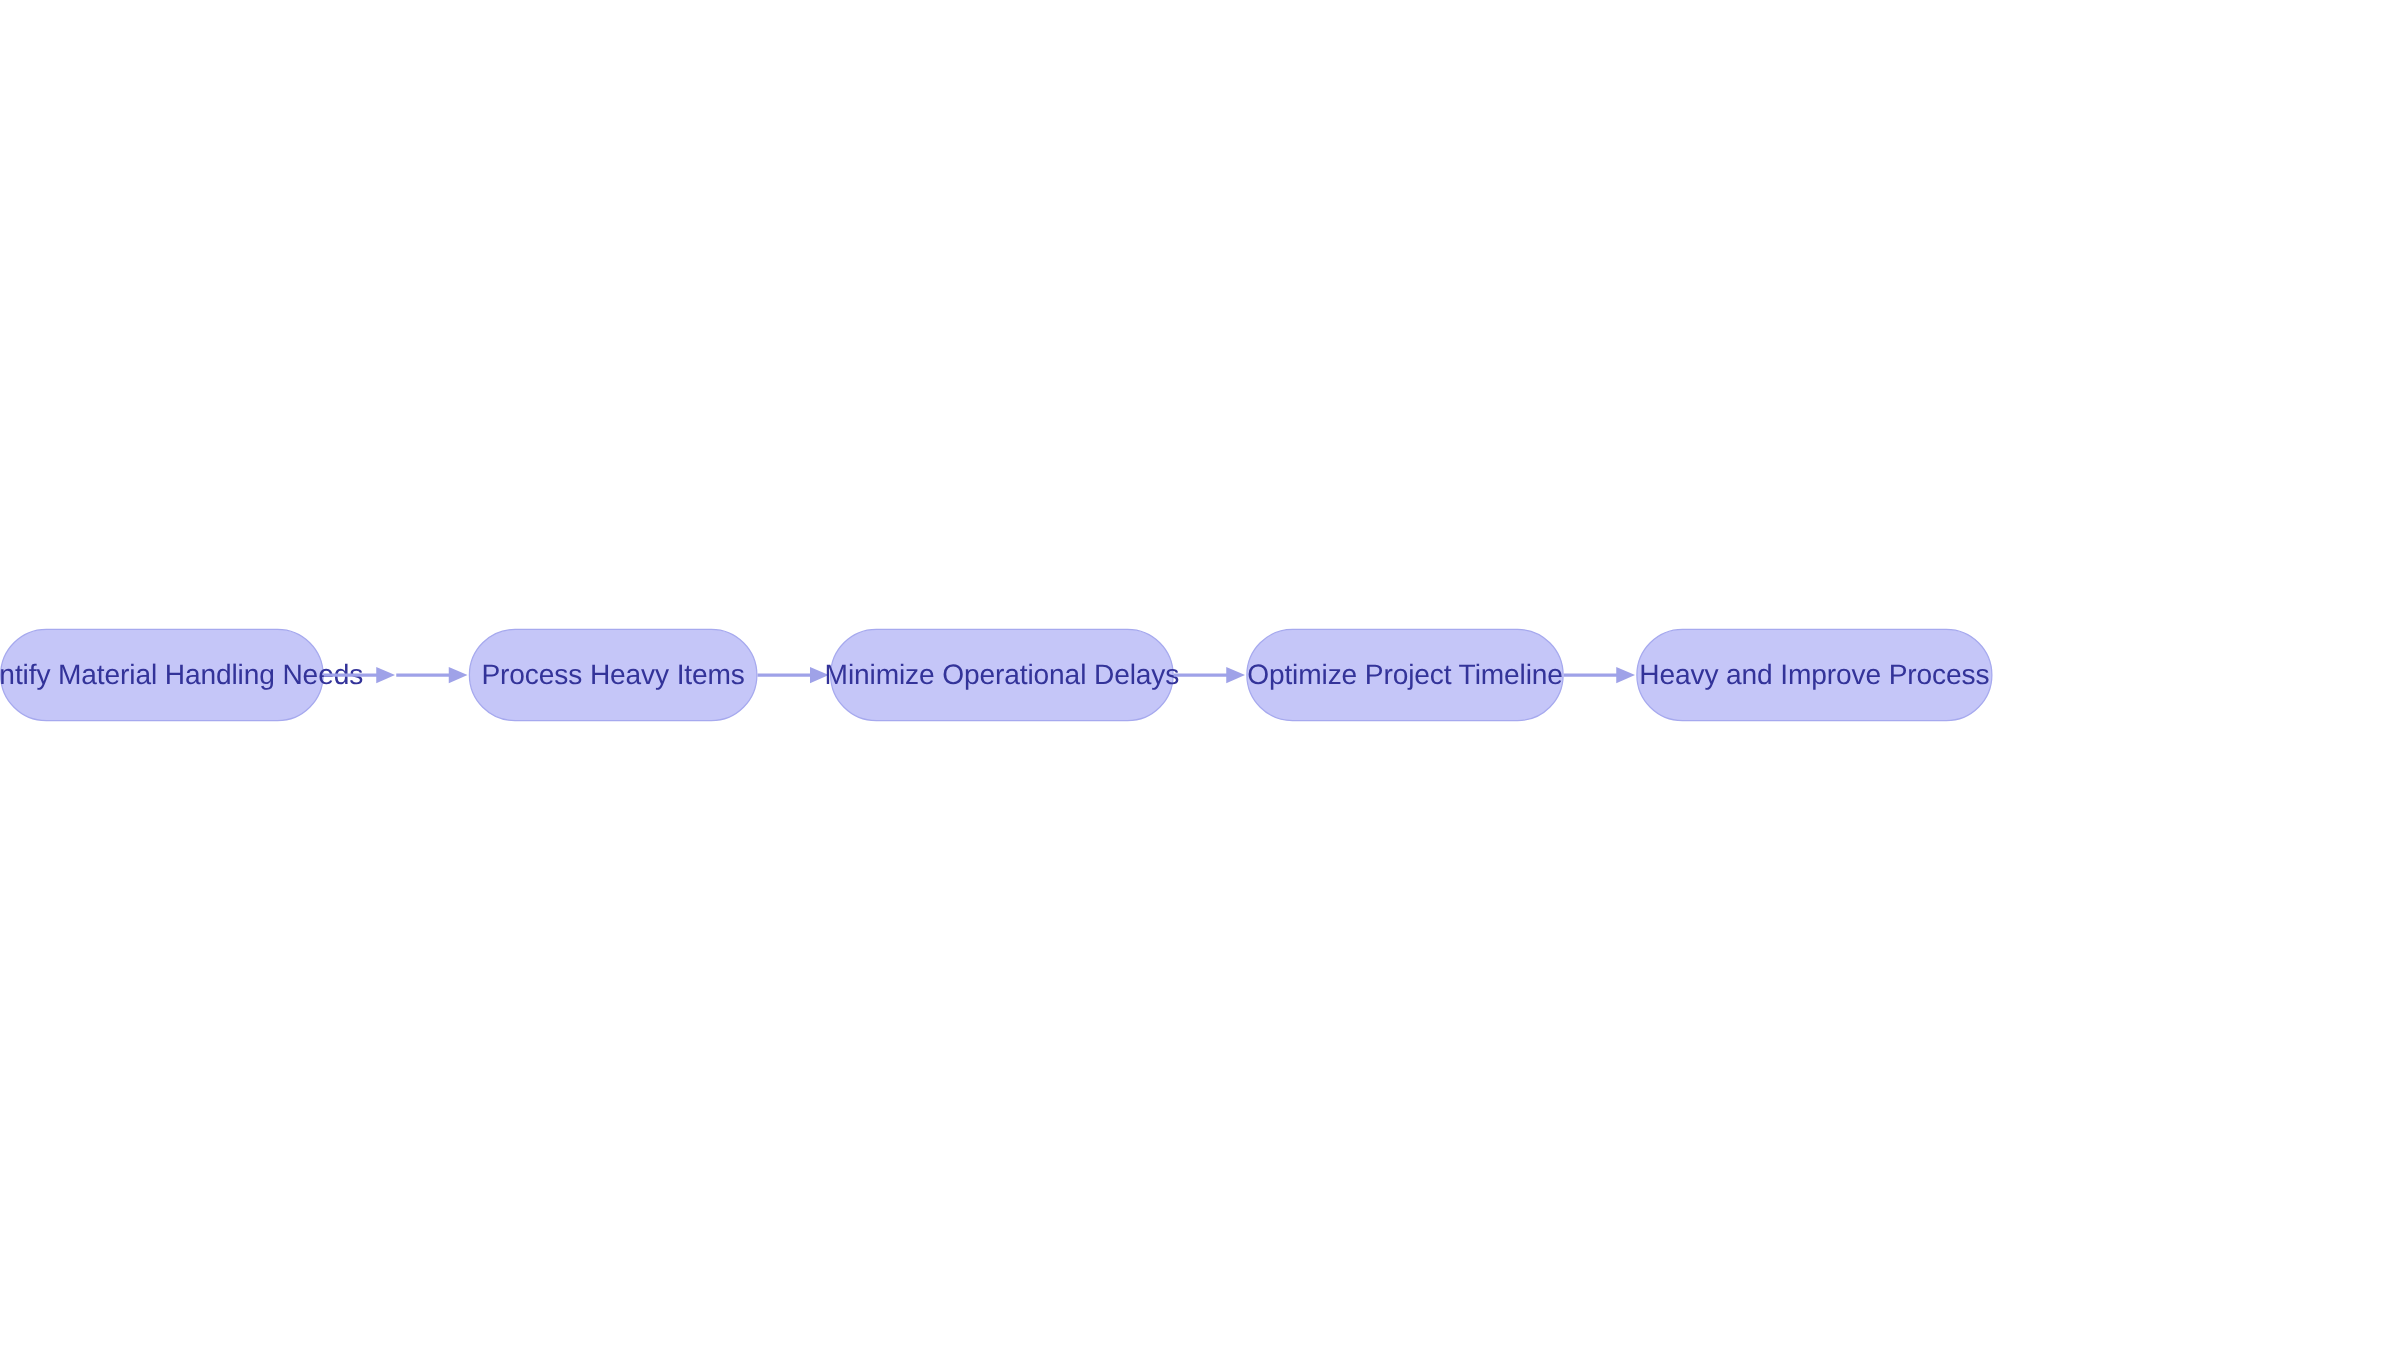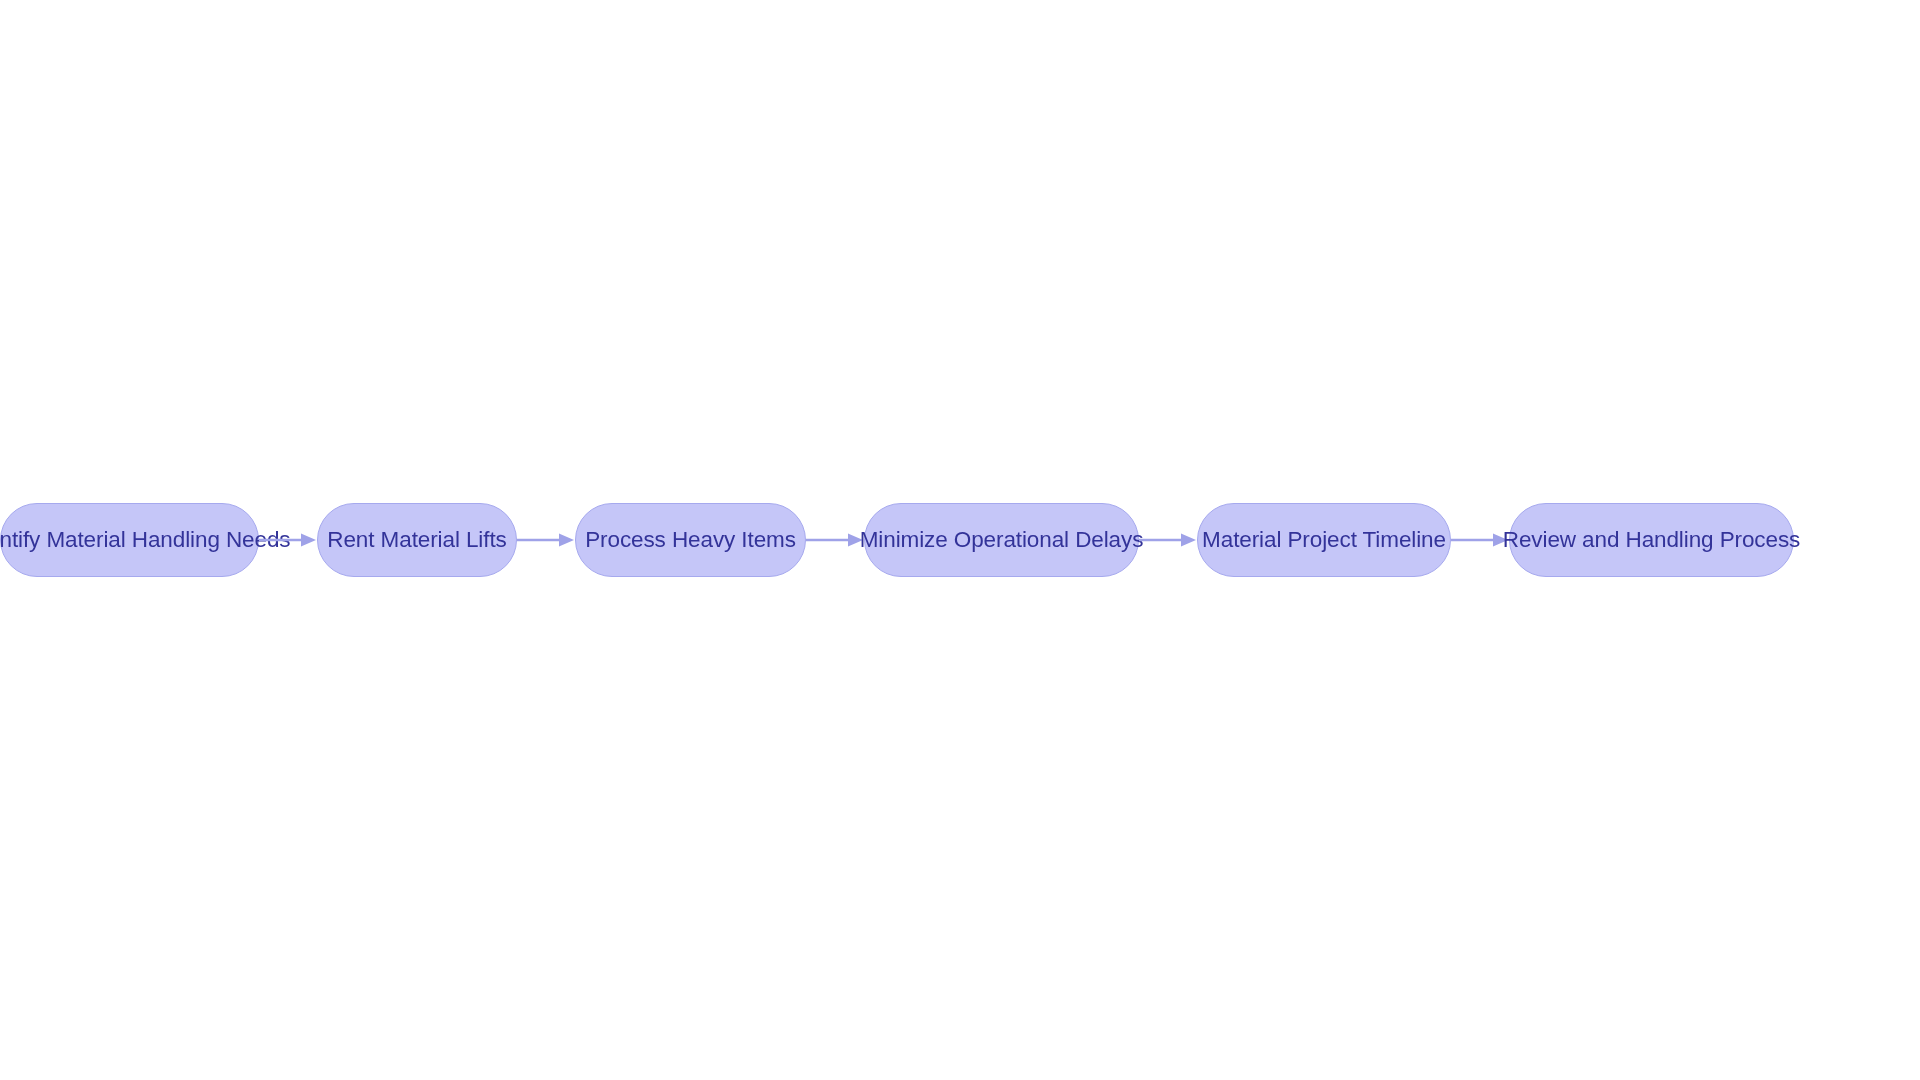--- a/index.html
+++ b/index.html
@@ -79,23 +79,20 @@
       <span class="node-label">Identify Material Handling Needs</span>
     </div>
 
     <div class="edge">
       <svg width="58" height="16" viewBox="0 0 58 16">
         <line x1="0" y1="8" x2="44" y2="8" stroke="#9fa2e8" stroke-width="2.6"></line>
         <polygon points="42,1.5 57,8 42,14.5" fill="#9fa2e8"></polygon>
       </svg>
     </div>
 
-    <div class="node" style="width:200px;">
-      <span class="node-label">Rent Material Lifts</span>
-    </div>
 
     <div class="edge">
       <svg width="58" height="16" viewBox="0 0 58 16">
         <line x1="0" y1="8" x2="44" y2="8" stroke="#9fa2e8" stroke-width="2.6"></line>
         <polygon points="42,1.5 57,8 42,14.5" fill="#9fa2e8"></polygon>
       </svg>
     </div>
 
     <div class="node" style="width:231px;">
       <span class="node-label">Process Heavy Items</span>
@@ -113,28 +110,28 @@
     </div>
 
     <div class="edge">
       <svg width="58" height="16" viewBox="0 0 58 16">
         <line x1="0" y1="8" x2="44" y2="8" stroke="#9fa2e8" stroke-width="2.6"></line>
         <polygon points="42,1.5 57,8 42,14.5" fill="#9fa2e8"></polygon>
       </svg>
     </div>
 
     <div class="node" style="width:254px;">
-      <span class="node-label">Material Project Timeline</span>
+      <span class="node-label">Optimize Project Timeline</span>
     </div>
 
     <div class="edge">
       <svg width="58" height="16" viewBox="0 0 58 16">
         <line x1="0" y1="8" x2="44" y2="8" stroke="#9fa2e8" stroke-width="2.6"></line>
         <polygon points="42,1.5 57,8 42,14.5" fill="#9fa2e8"></polygon>
       </svg>
     </div>
 
     <div class="node" style="width:285px;">
-      <span class="node-label">Review and Handling Process</span>
+      <span class="node-label">Heavy and Improve Process</span>
     </div>
 
   </div>
 </div>
 
 </body></html>

